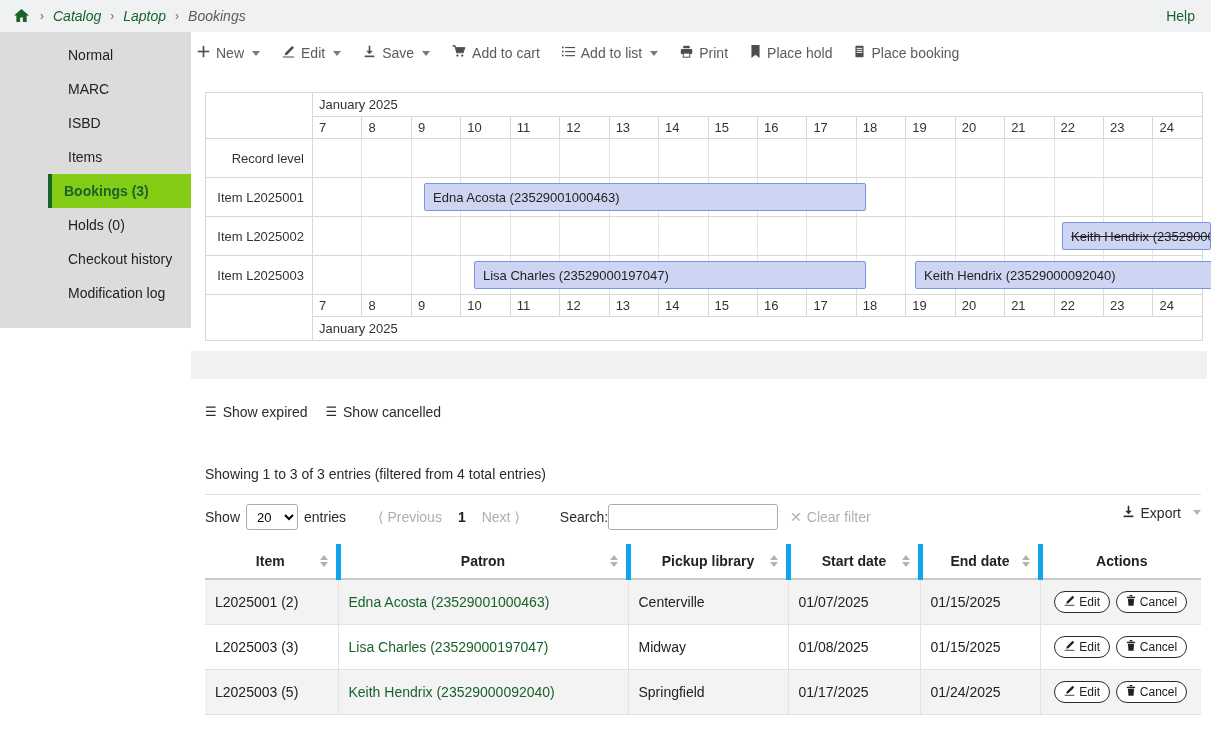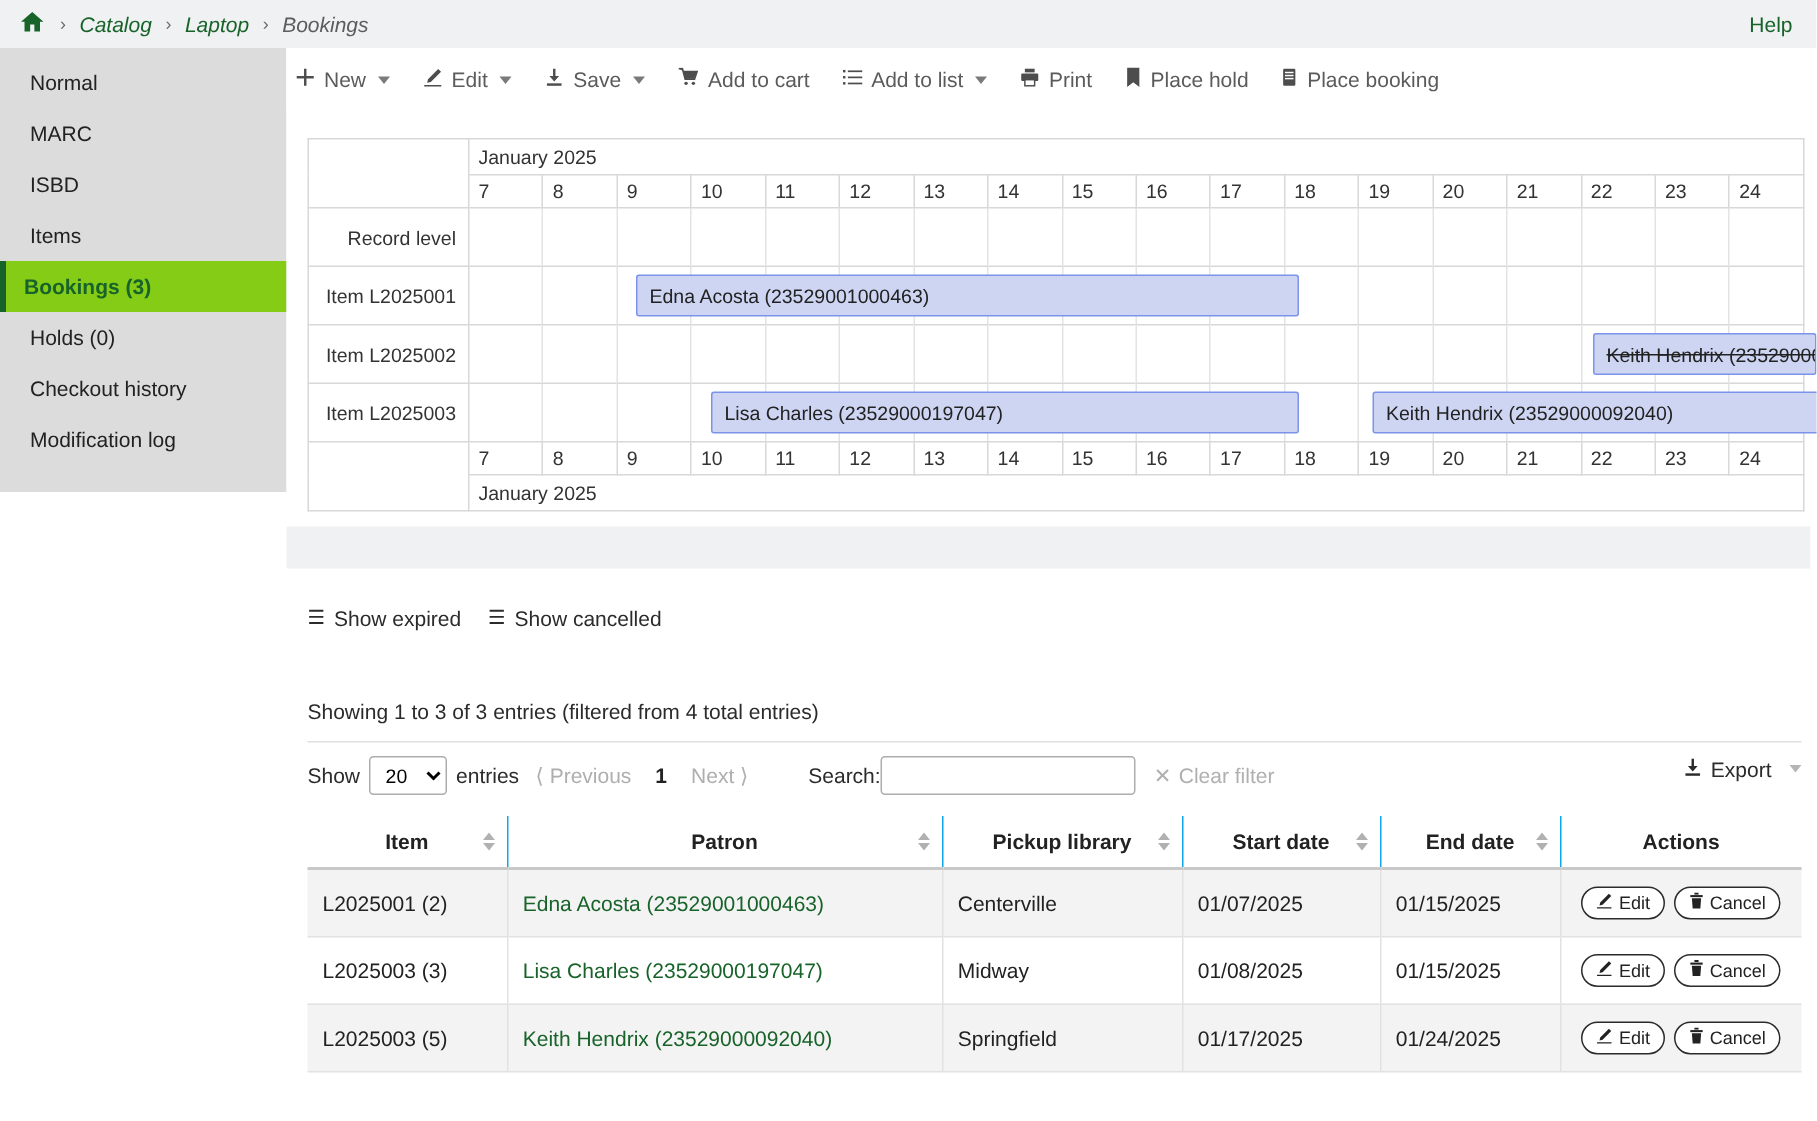--- a/index.html
+++ b/index.html
@@ -32,20 +32,21 @@
     color: #18632a; font-size: 14px;
   }
 
   
   #page { display: flex; height: 715px; }
   #sidebar {
     width: 191px; flex: 0 0 191px;
     background: #dcdcdc;
     height: 296px;
     padding-top: 6px;
+    padding-left: 48px;
   }
   .side-item {
     height: 34px; display: flex; align-items: center;
     padding-left: 16px; font-size: 14px; color: #222;
     border-left: 4px solid transparent; box-sizing: border-box;
   }
   .side-item.active {
     background: #84cc16; border-left: 4px solid #18632a;
     color: #18632a; font-weight: bold; padding-left: 12px;
   }
@@ -130,21 +131,21 @@
   #export-btn {
     position: absolute; right: 0; top: 10px;
     display: inline-flex; align-items: center; gap: 6px;
     font-size: 14px; color: #2b2b2b;
   }
 
   
   #data-table { margin: 10px 0 0 14px; width: 996px; border-collapse: collapse; }
   #data-table th {
     font-size: 14px; font-weight: bold; color: #222; padding: 9px 8px;
-    border-bottom: 2px solid #c8c8c8; border-right: 1px solid #0ea5e9;
+    border-bottom: 2px solid #c8c8c8; border-right: 5px solid #0ea5e9;
     position: relative; text-align: center;
   }
   #data-table th:last-child { border-right: none; }
   .sort-ind {
     position: absolute; right: 8px; top: 50%; transform: translateY(-50%);
     display: flex; flex-direction: column; gap: 2px; opacity: .45;
   }
   .sort-ind i {
     display: block; width: 0; height: 0;
     border-left: 4px solid transparent; border-right: 4px solid transparent;
@@ -490,21 +491,21 @@
       </span>
     </div>
 
     <div id="showing-top">Showing 1 to 3 of 3 entries (filtered from 4 total entries)</div>
 
     <div id="controls">
       <span class="lbl">Show</span>
       <select id="len-select"><option>10</option><option selected="">20</option><option>50</option><option>100</option></select>
       <span class="lbl">entries</span>
 
-      <span class="pg-link" style="margin-left:11px">
+      <span class="pg-link" style="margin-left:32px">
         <span>⟨</span>
         <span>Previous</span>
       </span>
       <span class="pg-num">1</span>
       <span class="pg-link">
         <span>Next</span>
         <span>⟩</span>
       </span>
 
       <span id="search-label">Search:</span>

